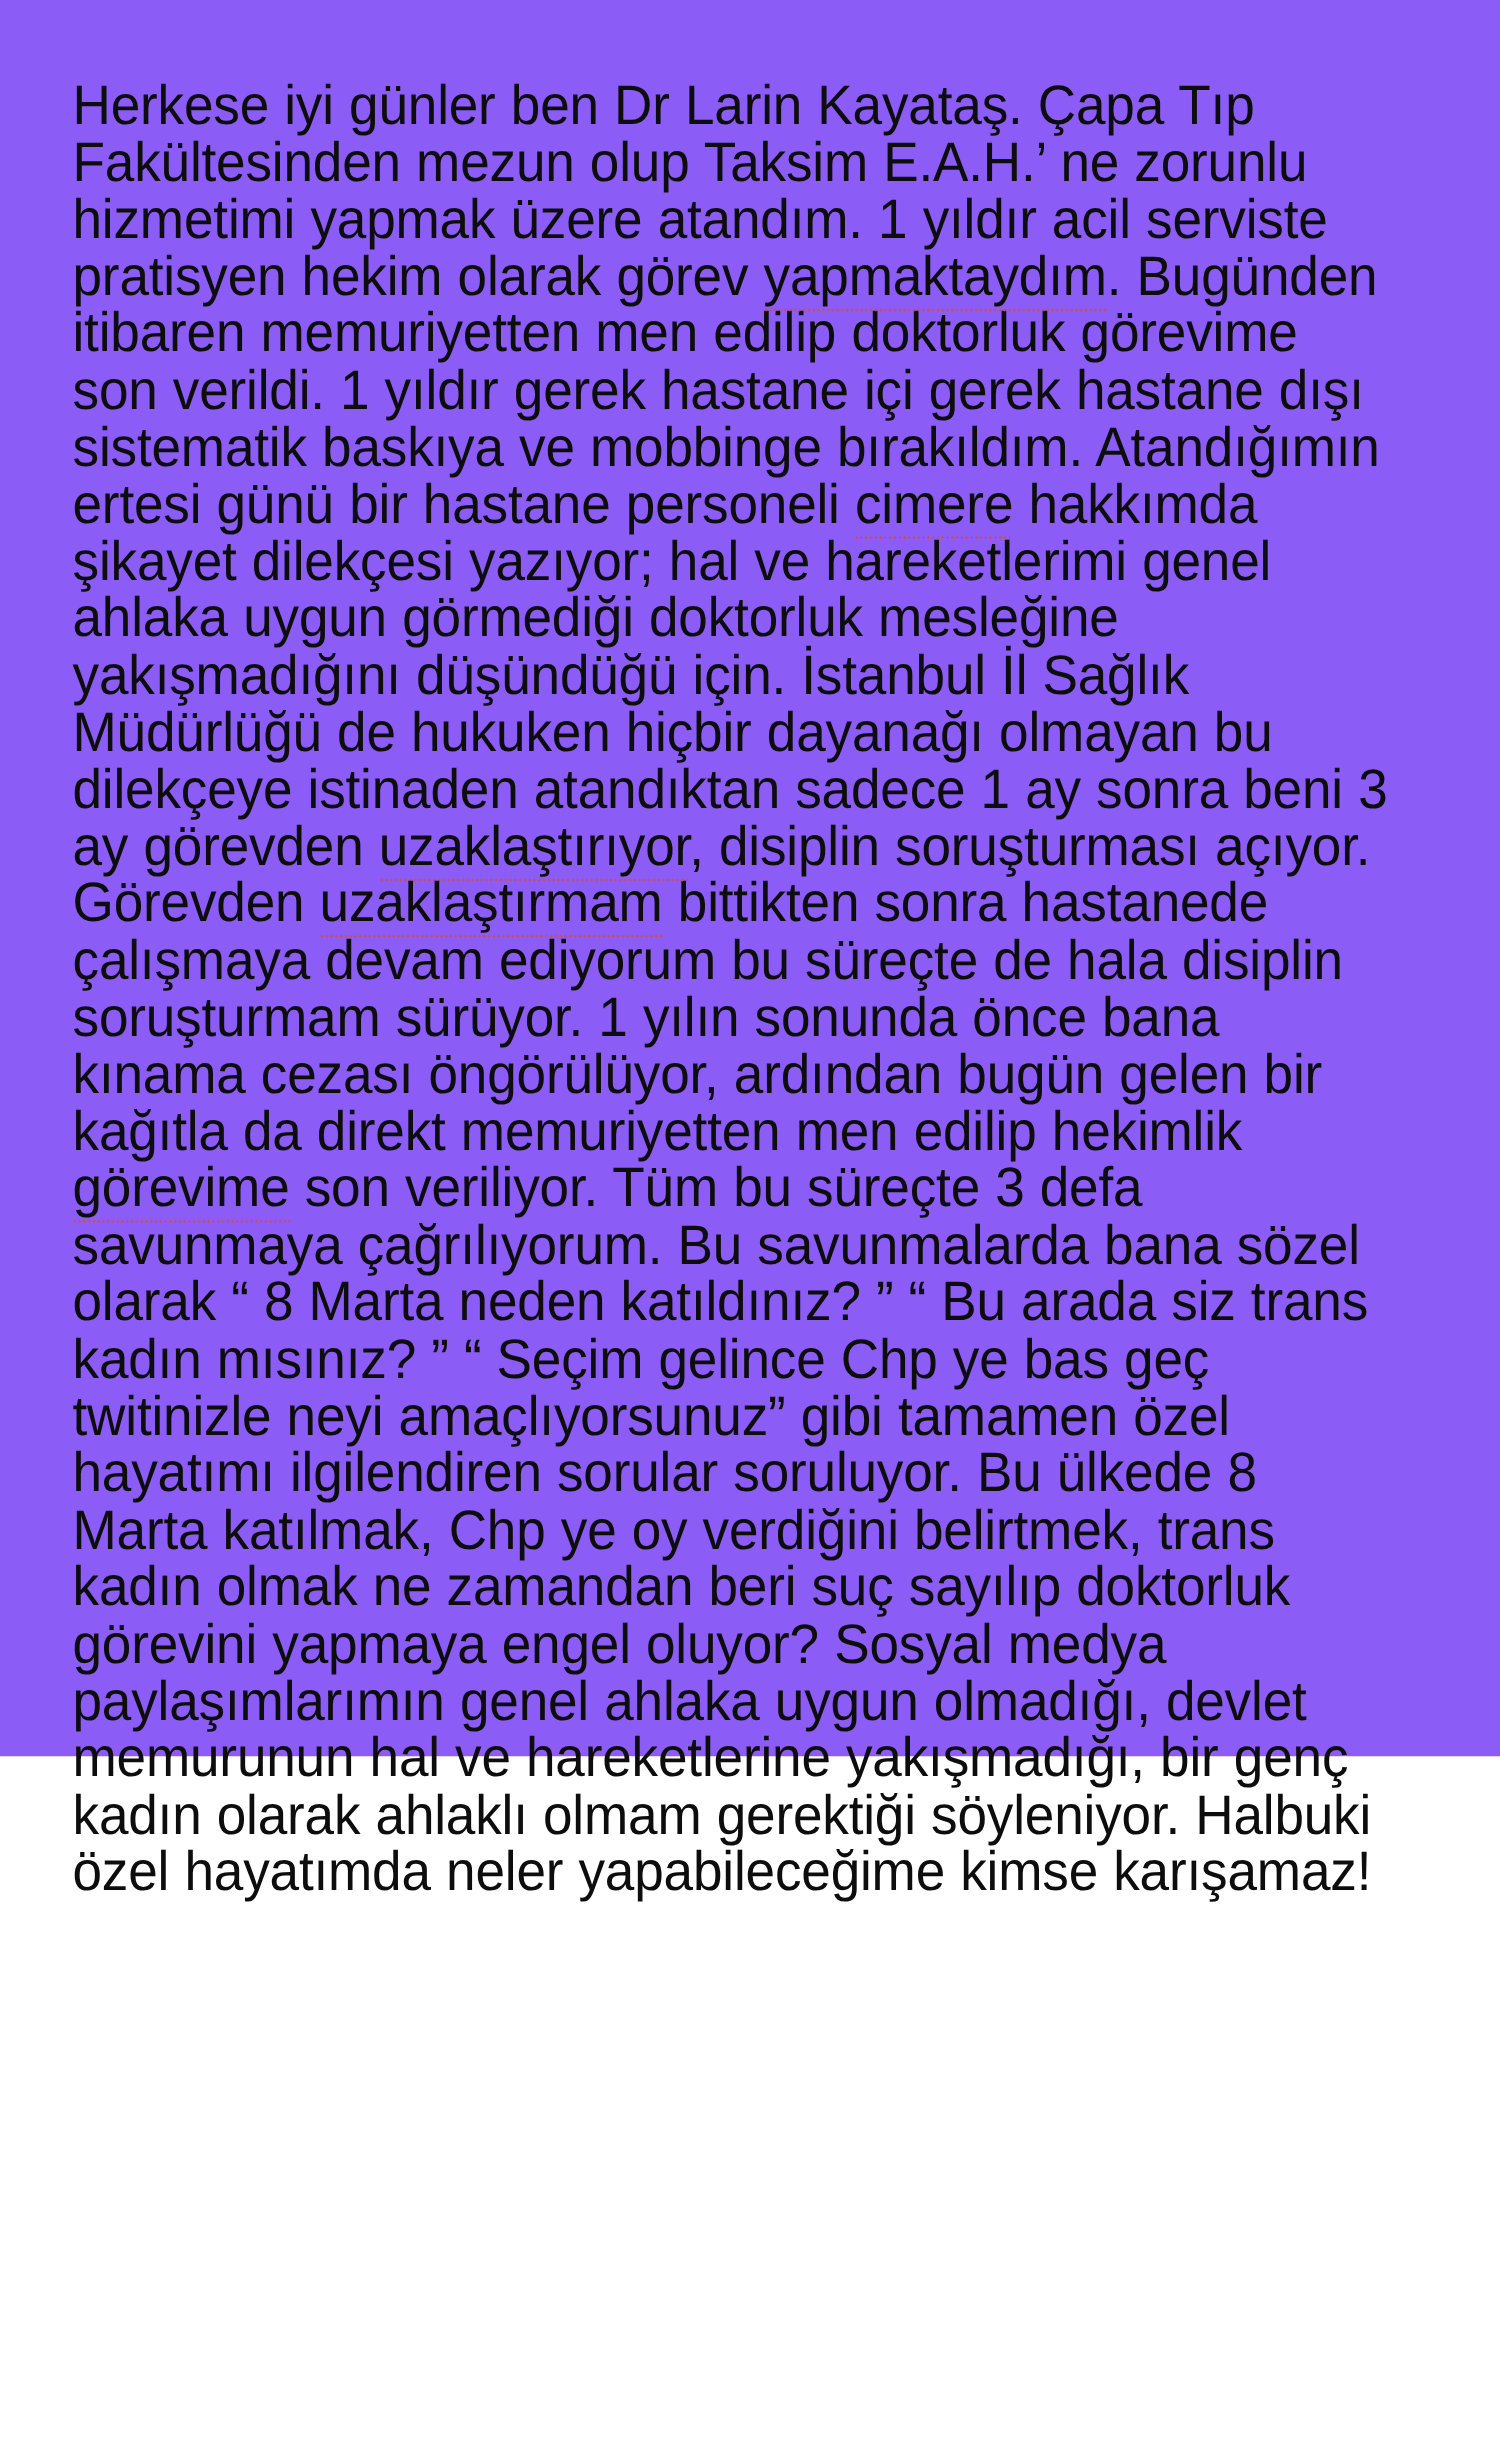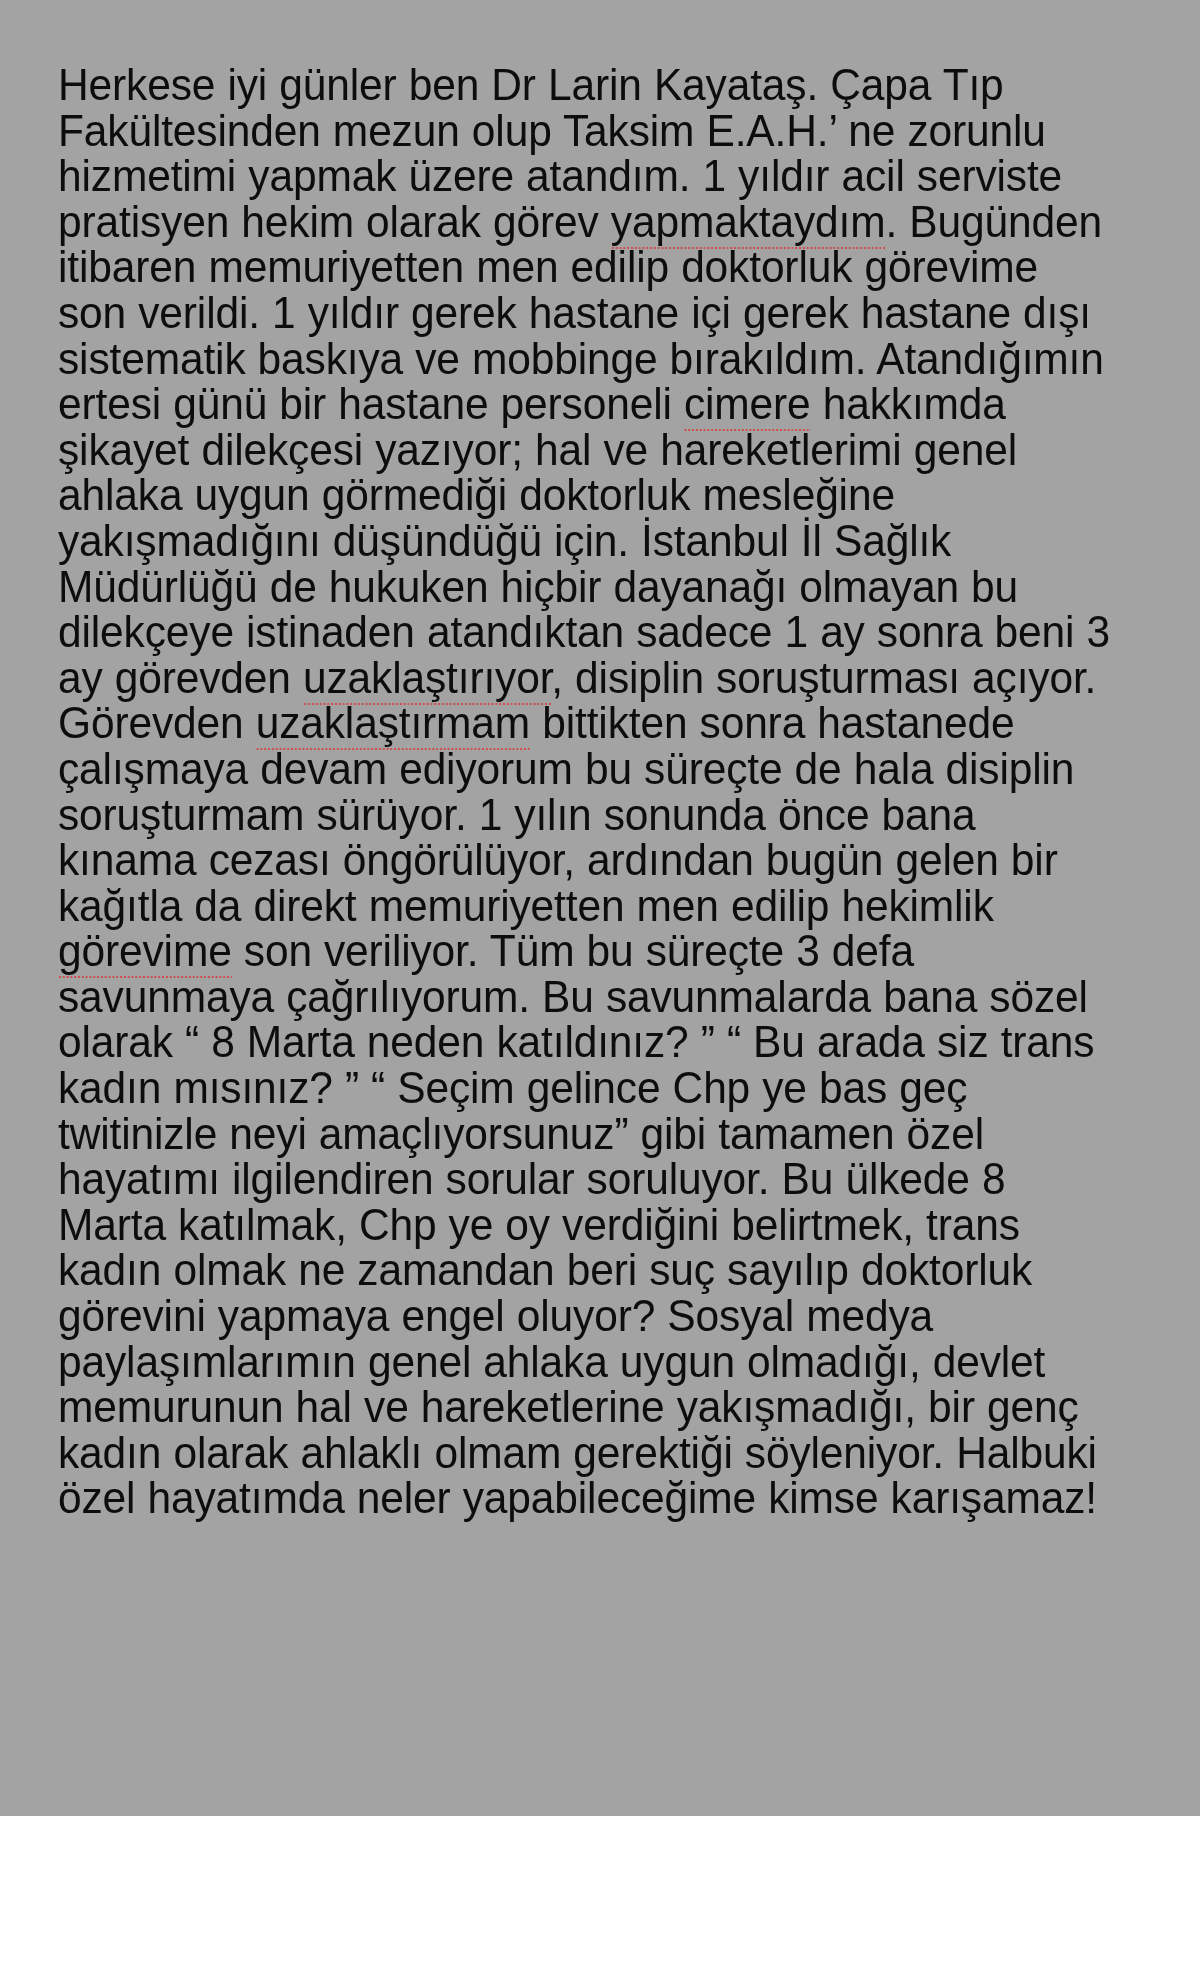--- a/index.html
+++ b/index.html
@@ -13,22 +13,22 @@
     height: 1971px;
     overflow: hidden;
     font-family: "Liberation Sans", "DejaVu Sans", sans-serif;
     color: #0a0a0a;
     -webkit-font-smoothing: antialiased;
   }
 
   #page {
     position: relative;
     width: 1200px;
-    height: 1816px;
-    background: #a3a3a3;
+    height: 1405px;
+    background: #8b5cf6;
     box-sizing: border-box;
     padding: 62px 38px 0 58px;
   }
 
   #body-text {
     font-size: 44.5px;
     line-height: 45.6px;
     letter-spacing: -0.15px;
     word-spacing: 0.5px;
     text-align: left;

